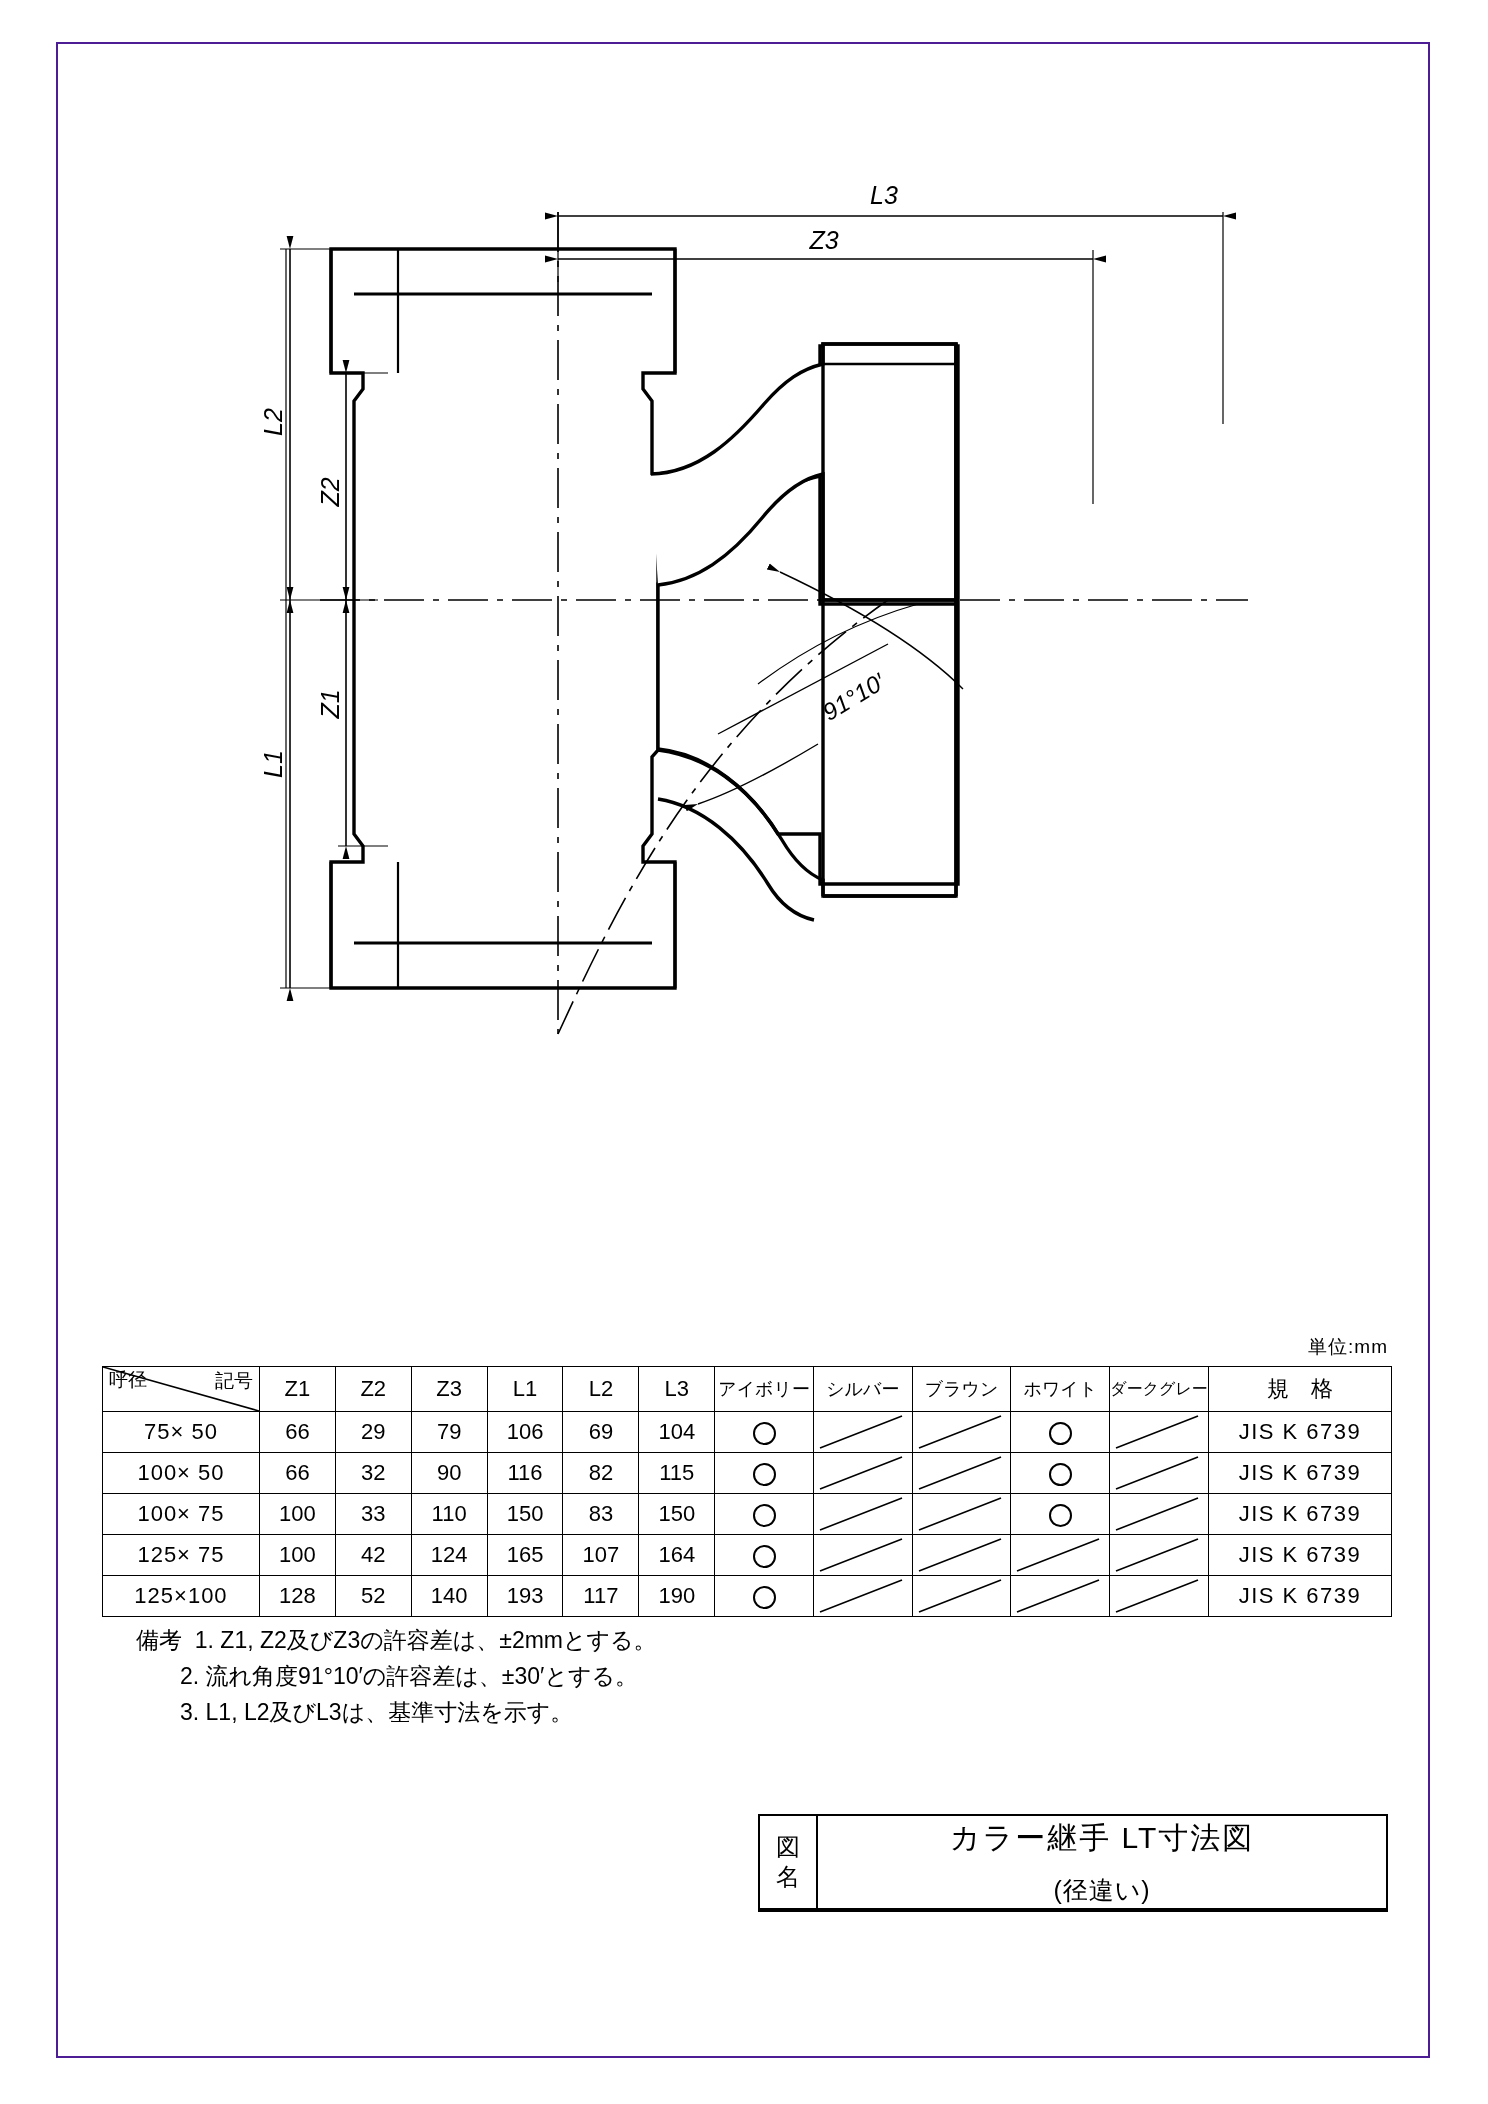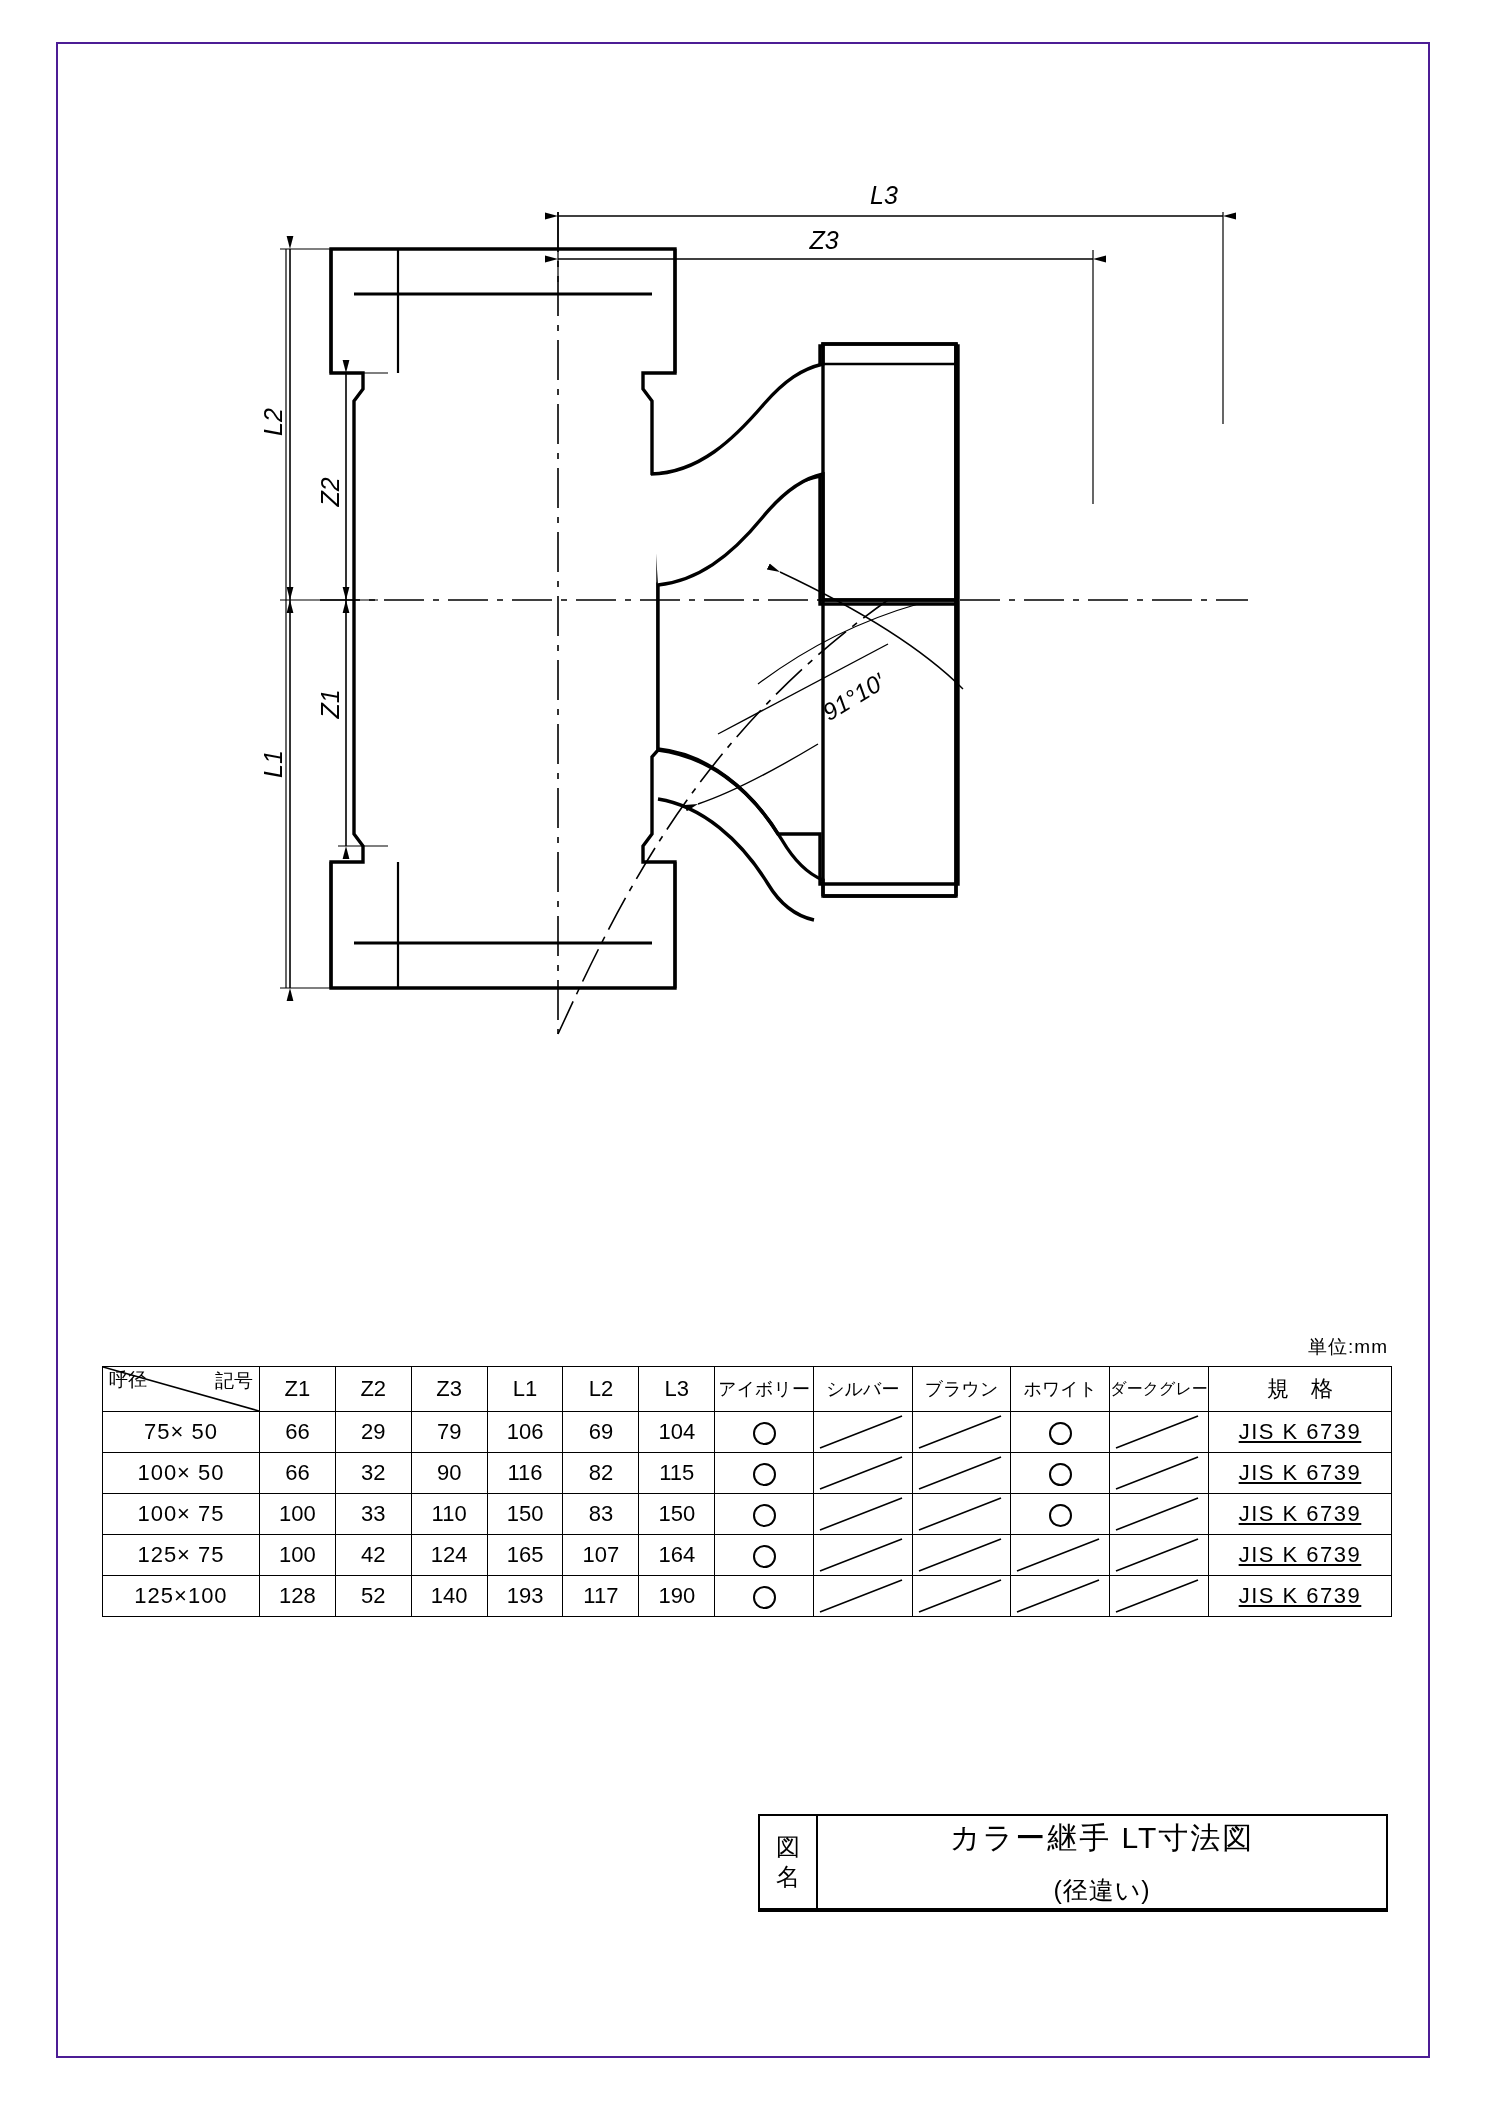--- a/index.html
+++ b/index.html
@@ -96,21 +96,21 @@
     border: 2px solid #000;
     border-radius: 50%;
     vertical-align: middle;
   }
   td.hatch {
     position: relative;
     overflow: hidden;
   }
   td.hatch svg { position: absolute; left: 0; top: 0; }
   .sizecell { font-size: 22px; letter-spacing: 1px; }
-  .stdcell { letter-spacing: 1.5px; text-decoration: underline; }
+  .stdcell { letter-spacing: 1.5px; }
 
   
   #notes {
     position: absolute;
     left: 78px;
     top: 1578px;
     font-size: 23px;
     line-height: 36px;
   }
   #notes .n1 { margin-left: 0px; }
@@ -500,20 +500,31 @@
               <svg width="94" height="40" viewBox="0 0 94 40" preserveAspectRatio="none">
                 <line x1="6" y1="36" x2="88" y2="4" stroke="#000" stroke-width="1.6"></line>
               </svg>
             </td>
             <td class="col-std stdcell">JIS K 6739</td>
           </tr>
         </tbody>
     </table>
   </div>
 
+  <div id="notes">
+    <div class="n1">
+      <span>備考</span>&nbsp;&nbsp;<span>1. Z1, Z2及びZ3の許容差は、±2mmとする。</span>
+    </div>
+    <div class="n2">
+      <span>2. 流れ角度91°10′の許容差は、±30′とする。</span>
+    </div>
+    <div class="n2">
+      <span>3. L1, L2及びL3は、基準寸法を示す。</span>
+    </div>
+  </div>
 
   <div id="titleblock">
     <div id="tb-top">
       <div id="tb-label">
         <span>図</span>
         <span>名</span>
       </div>
       <div id="tb-title">
         <span class="l1">カラー継手 LT寸法図</span>
         <span class="l2">(径違い)</span>

